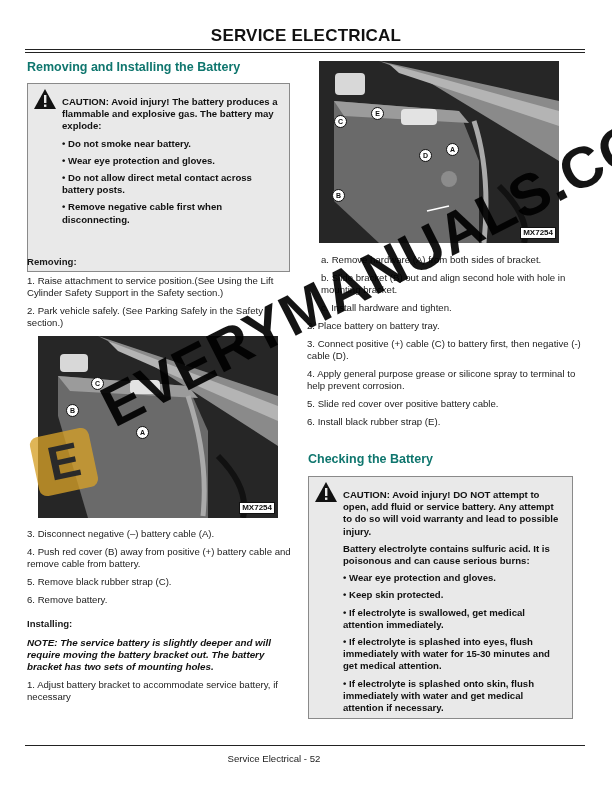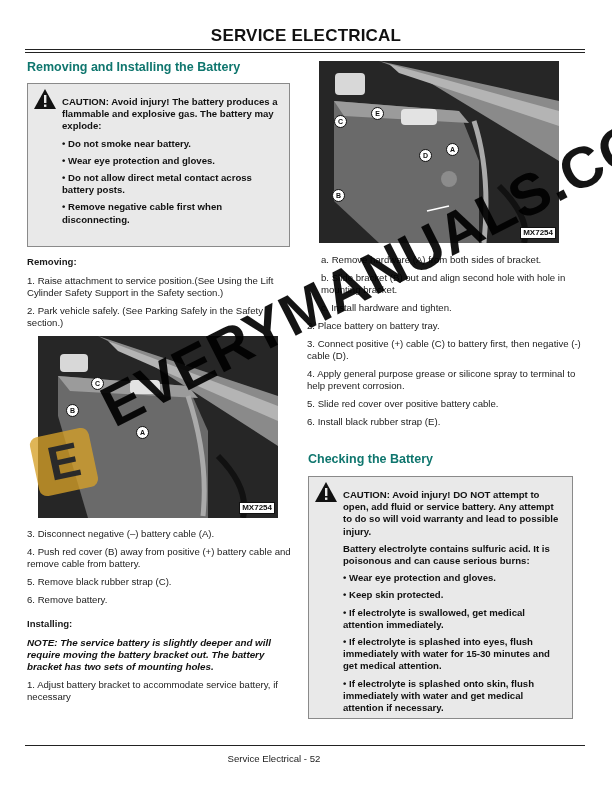--- a/index.html
+++ b/index.html
@@ -53,21 +53,21 @@
   }
 </style>
 </head>
 <body>
 
 <div class="abs title">SERVICE ELECTRICAL</div>
 <div class="abs rule-top"></div>
 
 <div class="abs h2" style="left:27px; top:60px;">Removing and Installing the Battery</div>
 
-<div class="abs caution" style="left:27px; top:83px; width:263px; height:164px; padding:10px 8px 6px 8px;">
+<div class="abs caution" style="left:27px; top:83px; width:263px; height:189px; padding:10px 8px 6px 8px;">
   <svg class="warn-icon" style="left:6px; top:5px;" viewBox="0 0 22 20">
     <polygon points="11,0 22,20 0,20" fill="#111"></polygon>
     <rect x="10" y="6" width="2.4" height="8" fill="#e9e9e9"></rect>
     <rect x="10" y="15.5" width="2.4" height="2.4" fill="#e9e9e9"></rect>
   </svg>
   <p style="padding-left:26px; margin-top:2px;">CAUTION: Avoid injury!  The battery produces a flammable and explosive gas. The battery may explode:</p>
   <p style="padding-left:26px;">•  Do not smoke near battery.</p>
   <p style="padding-left:26px;">•  Wear eye protection and gloves.</p>
   <p style="padding-left:26px;">•  Do not allow direct metal contact across battery posts.</p>
   <p style="padding-left:26px;">•  Remove negative cable first when disconnecting.</p>

